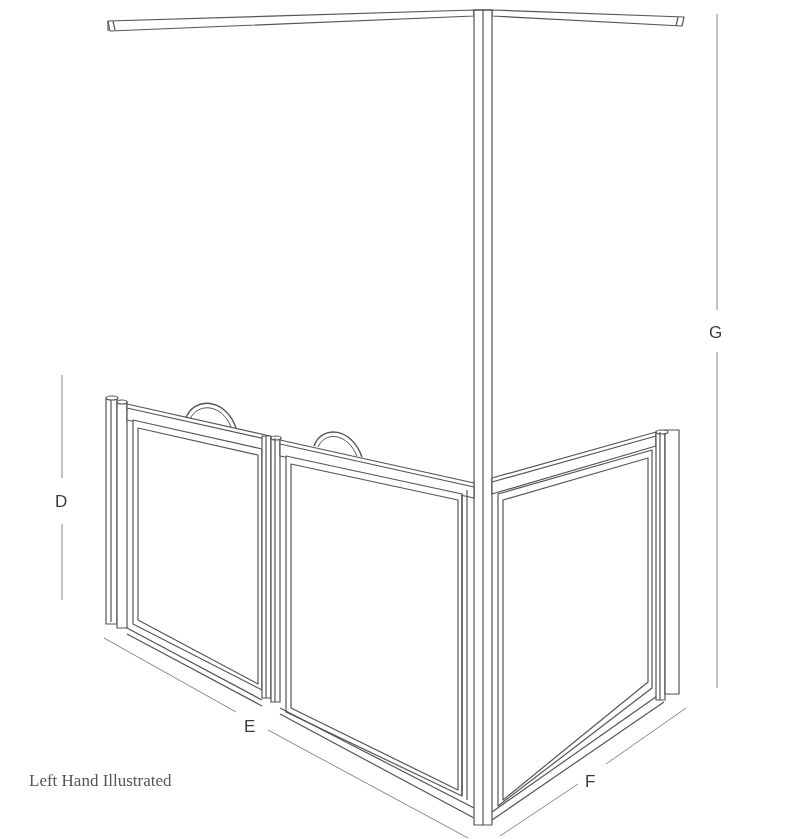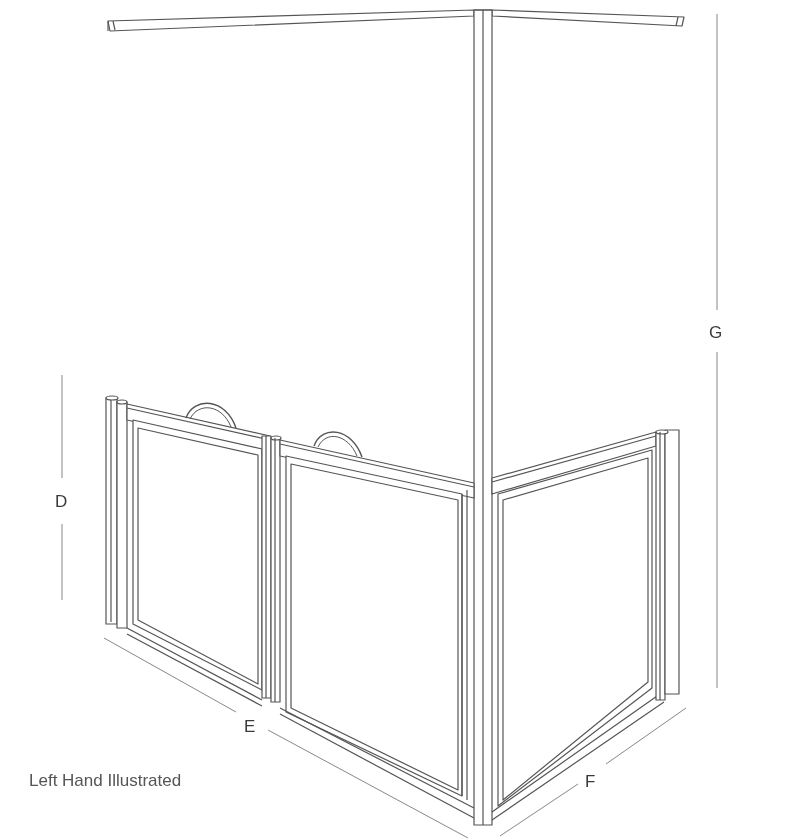--- a/index.html
+++ b/index.html
@@ -1,19 +1,19 @@
 <!DOCTYPE html>
 <html><head>
   <meta charset="utf-8">
   <style>
     html, body { margin: 0; padding: 0; background: #ffffff; }
     body { width: 800px; height: 839px; position: relative; overflow: hidden; font-family: "Liberation Sans", sans-serif; }
     svg { position: absolute; left: 0; top: 0; }
     .label { position: absolute; color: #3a3a3a; font-family: "Liberation Sans", sans-serif; font-size: 17px; line-height: 1; }
-    .caption { position: absolute; color: #555555; font-family: Liberation Sans, sans-serif; font-size: 17px; line-height: 1; }
+    .caption { position: absolute; color: #555555; font-family: Liberation Serif, serif; font-size: 17px; line-height: 1; }
   </style>
 </head>
 <body>
 
 <svg width="800" height="839" viewBox="0 0 800 839">
   <g fill="none" stroke="#555" stroke-width="1.2" stroke-linejoin="round">
 
     <g>
       <polygon points="108,21 474,10 474,16 110,31" fill="#fff"></polygon>
       <line x1="108" y1="21" x2="108" y2="31"></line>

